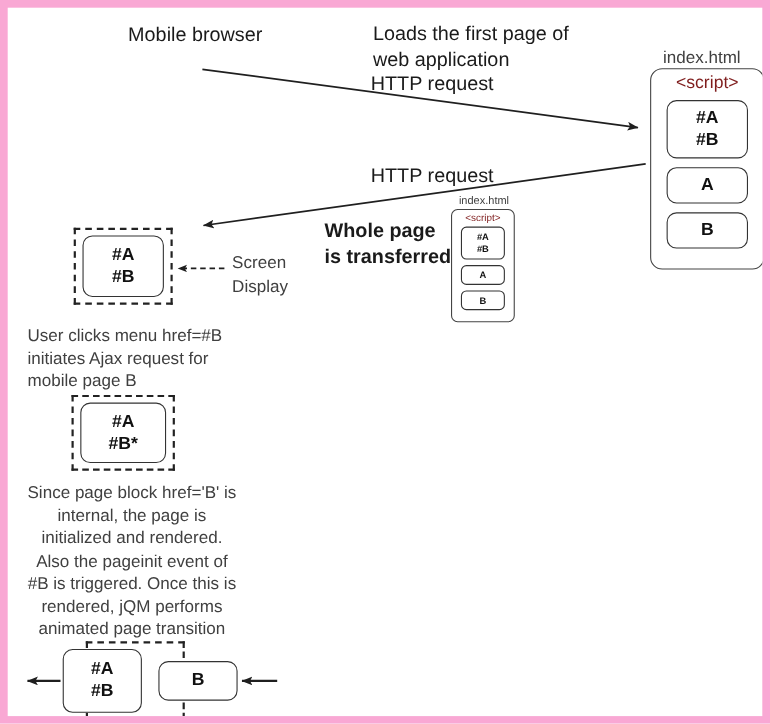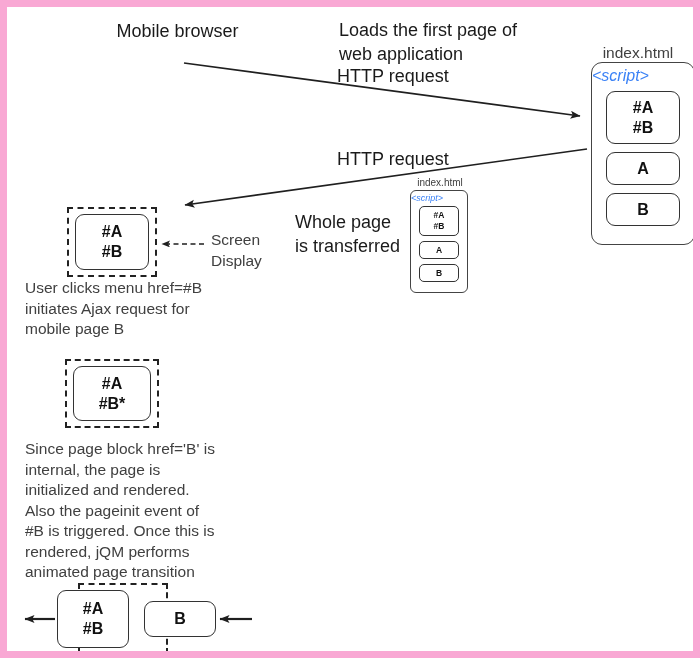--- a/index.html
+++ b/index.html
@@ -63,44 +63,43 @@
     border-radius:11px;
     background:#fff;
   }
   .container-box.small{
     border-width:1.1px;
     border-radius:6px;
   }
   svg{overflow:visible;}
   .lbl-script{
     font-size:16px;
-    text-align:left;
-    color:#3b82f6;
-    font-style:italic;
+    text-align:center;
+    color:#7f1d1d;
   }
   .lbl-script.small{font-size:9px;}
 </style>
 </head>
 <body>
 
 <div id="page">
 
   <div class="abs txt-lg center" style="left:73px;top:12px;width:195px;">Mobile browser</div>
 
 
   <div class="abs txt center" style="left:570px;top:36px;width:122px;">index.html</div>
 
   <div class="abs txt-lg" style="left:332px;top:11px;">Loads the first page of
 web application</div>
 
   <div class="abs txt-lg" style="left:330px;top:57px;">HTTP request</div>
 
   <div class="abs txt-lg" style="left:330px;top:140px;">HTTP request</div>
 
-  <div class="abs txt-lg" style="left:288px;top:203px;">Whole page
+  <div class="abs txt-lg" style="left:288px;top:190px;font-weight:bold;">Whole page
 is transferred</div>
 
   <svg class="abs" style="left:0;top:0;" width="700" height="658">
     <defs>
       <marker id="ah" markerWidth="11" markerHeight="11" refX="9.5" refY="4" orient="auto" markerUnits="userSpaceOnUse">
         <path d="M0,0 L10,4 L0,8 L2.2,4 Z" fill="#1f1f1f"></path>
       </marker>
       <marker id="ah2" markerWidth="9" markerHeight="9" refX="8" refY="3.4" orient="auto" markerUnits="userSpaceOnUse">
         <path d="M0,0 L8.5,3.4 L0,6.8 L1.9,3.4 Z" fill="#1f1f1f"></path>
       </marker>
@@ -120,25 +119,25 @@
 
     <g>
       <line x1="48" y1="612" x2="18" y2="612" stroke="#1f1f1f" stroke-width="2.2" marker-end="url(#ah)"></line>
     </g>
     <g>
       <line x1="245" y1="612" x2="213" y2="612" stroke="#1f1f1f" stroke-width="2.2" marker-end="url(#ah)"></line>
     </g>
   </svg>
 
 
-  <div class="abs txt" style="left:18px;top:271px;">User clicks menu href=#B
+  <div class="abs txt" style="left:18px;top:289px;">User clicks menu href=#B
 initiates Ajax request for
 mobile page B</div>
 
-  <div class="abs txt" style="left:18px;top:432px;">Since page block href='B' is
+  <div class="abs txt" style="left:18px;top:432px;text-align:center;">Since page block href='B' is
 internal, the page is
 initialized and rendered.
 Also the pageinit event of
 #B is triggered. Once this is
 rendered, jQM performs
 animated page transition</div>
 
   <div class="abs txt" style="left:204px;top:223px;">Screen
 Display</div>
 

